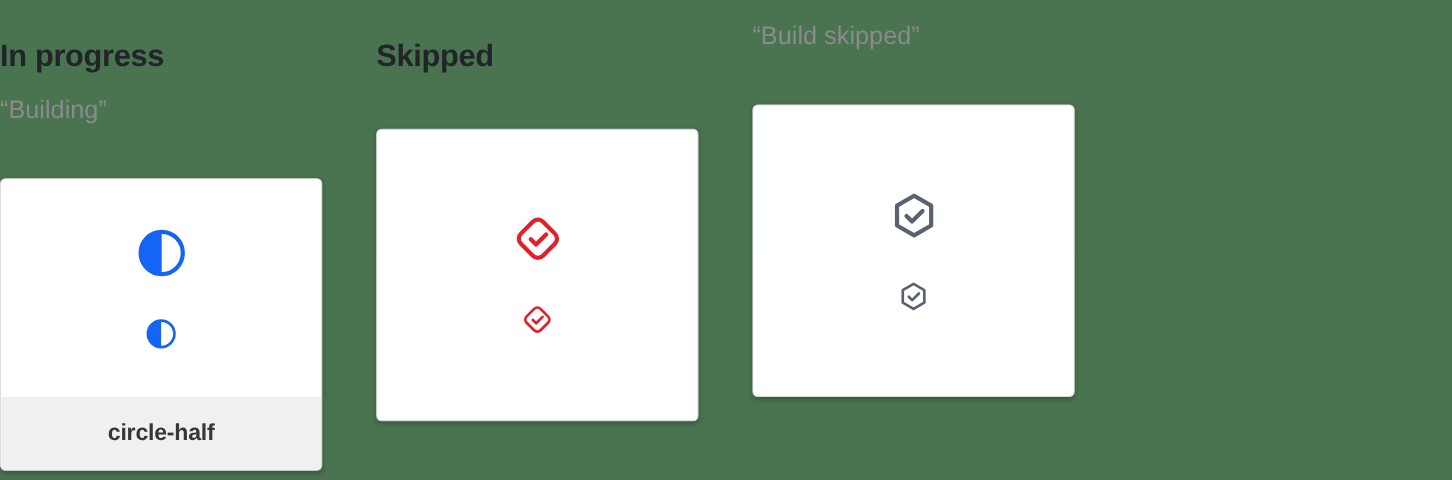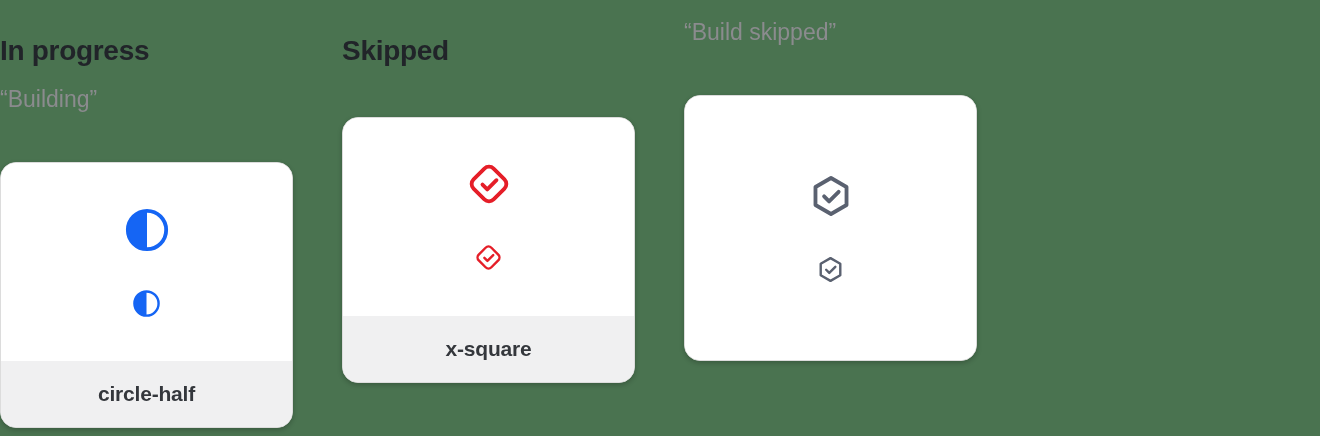--- a/index.html
+++ b/index.html
@@ -38,21 +38,21 @@
     font-weight: 400;
     color: #8b8b8e;
   }
   .card {
     margin-top: 50px;
     width: 293px;
     height: 266px;
     box-sizing: border-box;
     background: #ffffff;
     border: 1px solid #dcdcdc;
-    border-radius: 16px;
+    border-radius: 5px;
     box-shadow: 0 2px 5px rgba(0,0,0,0.22);
     display: flex;
     flex-direction: column;
     overflow: hidden;
   }
   .icon-area {
     flex: 1 1 auto;
     display: flex;
     flex-direction: column;
     align-items: center;
@@ -122,23 +122,20 @@
             <path d="M8.6 12.3 L11.1 14.8 L15.9 10" stroke-linecap="round" stroke-linejoin="round"></path>
           </svg>
         </span>
         <span class="icon small c-red">
           <svg viewBox="0 0 24 24" fill="none" stroke="currentColor" stroke-width="2" aria-hidden="true">
             <rect x="4.6" y="4.6" width="14.8" height="14.8" rx="3.4" transform="rotate(45 12 12)"></rect>
             <path d="M8.6 12.3 L11.1 14.8 L15.9 10" stroke-linecap="round" stroke-linejoin="round"></path>
           </svg>
         </span>
       </div>
-      <div class="card-footer">
-        <span class="icon-label">x-square</span>
-      </div>
     </div>
   </section>
 
   <section class="column">
     <p class="subtitle">“Build skipped”</p>
     <div class="card">
       <div class="icon-area">
         <span class="icon large c-slate">
           <svg viewBox="0 0 24 24" fill="none" stroke="currentColor" stroke-width="2" stroke-linejoin="round" stroke-linecap="round" aria-hidden="true">
             <path d="M12 2.6 L20.1 7.3 L20.1 16.7 L12 21.4 L3.9 16.7 L3.9 7.3 Z"></path>

